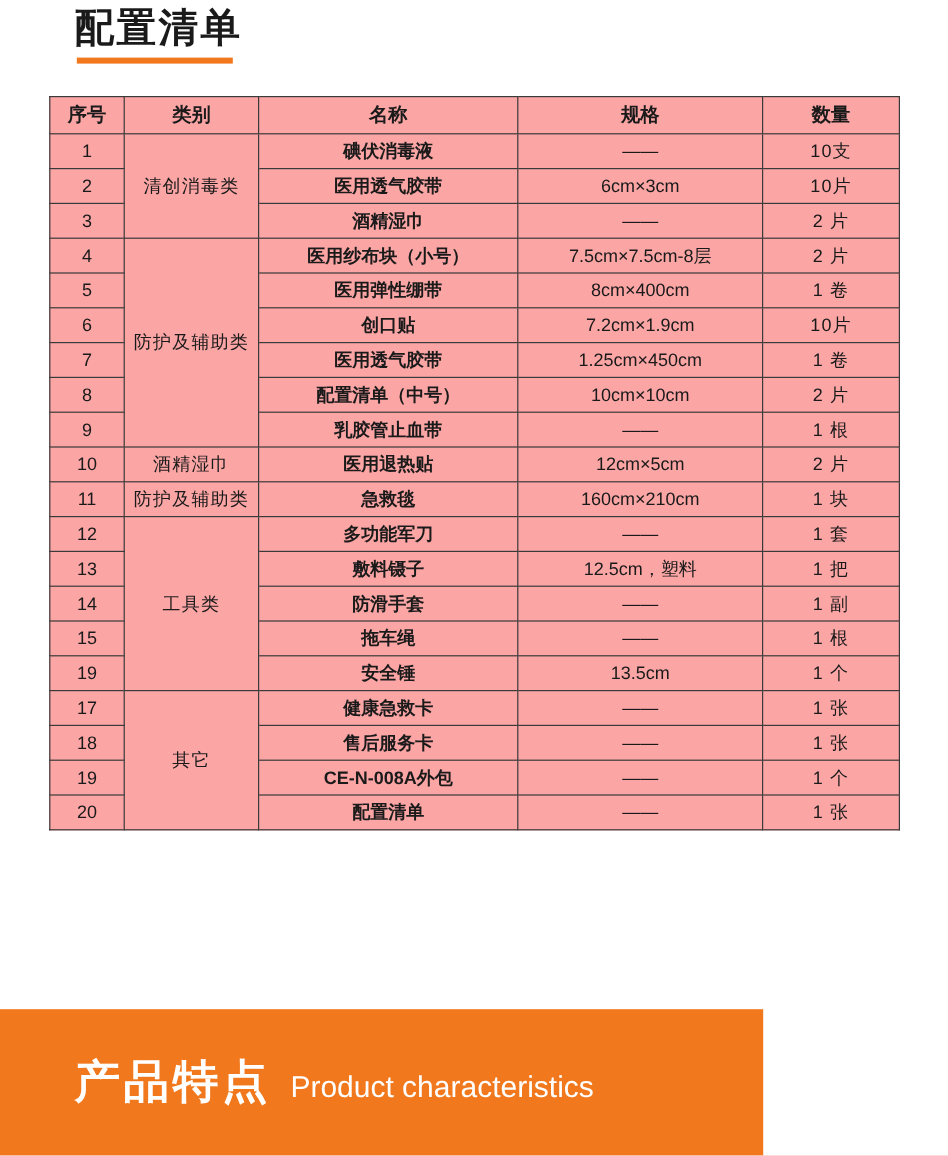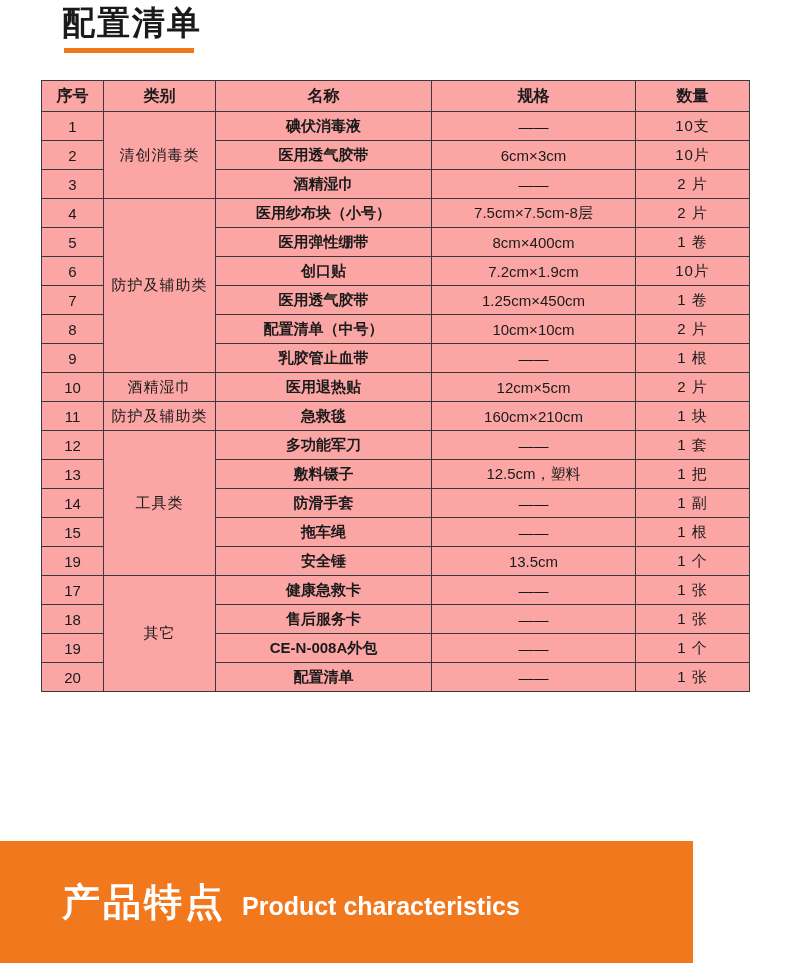--- a/index.html
+++ b/index.html
@@ -103,21 +103,21 @@
   }
   td.qty {
     font-size: 15px;
     letter-spacing: 1px;
   }
   
   .banner {
     position: absolute;
     left: 0;
     bottom: 0;
-    width: 693px;
+    width: 636px;
     height: 122px;
     background: #f1781c;
     display: flex;
     align-items: center;
   }
   .banner-inner {
     padding-left: 62px;
     display: flex;
     align-items: baseline;
   }
@@ -127,21 +127,21 @@
     font-weight: bold;
     letter-spacing: 3px;
     line-height: 1;
   }
   .banner-en {
     color: #ffffff;
     font-size: 25px;
     margin-left: 16px;
     letter-spacing: 0px;
     line-height: 1;
-    font-weight: bold;
+    font-weight: normal;
   }
 </style>
 </head>
 <body>
 
 <div class="page">
 
   <div class="top-heading">
     <h1>配置清单</h1>
     <div class="top-underline"></div>

